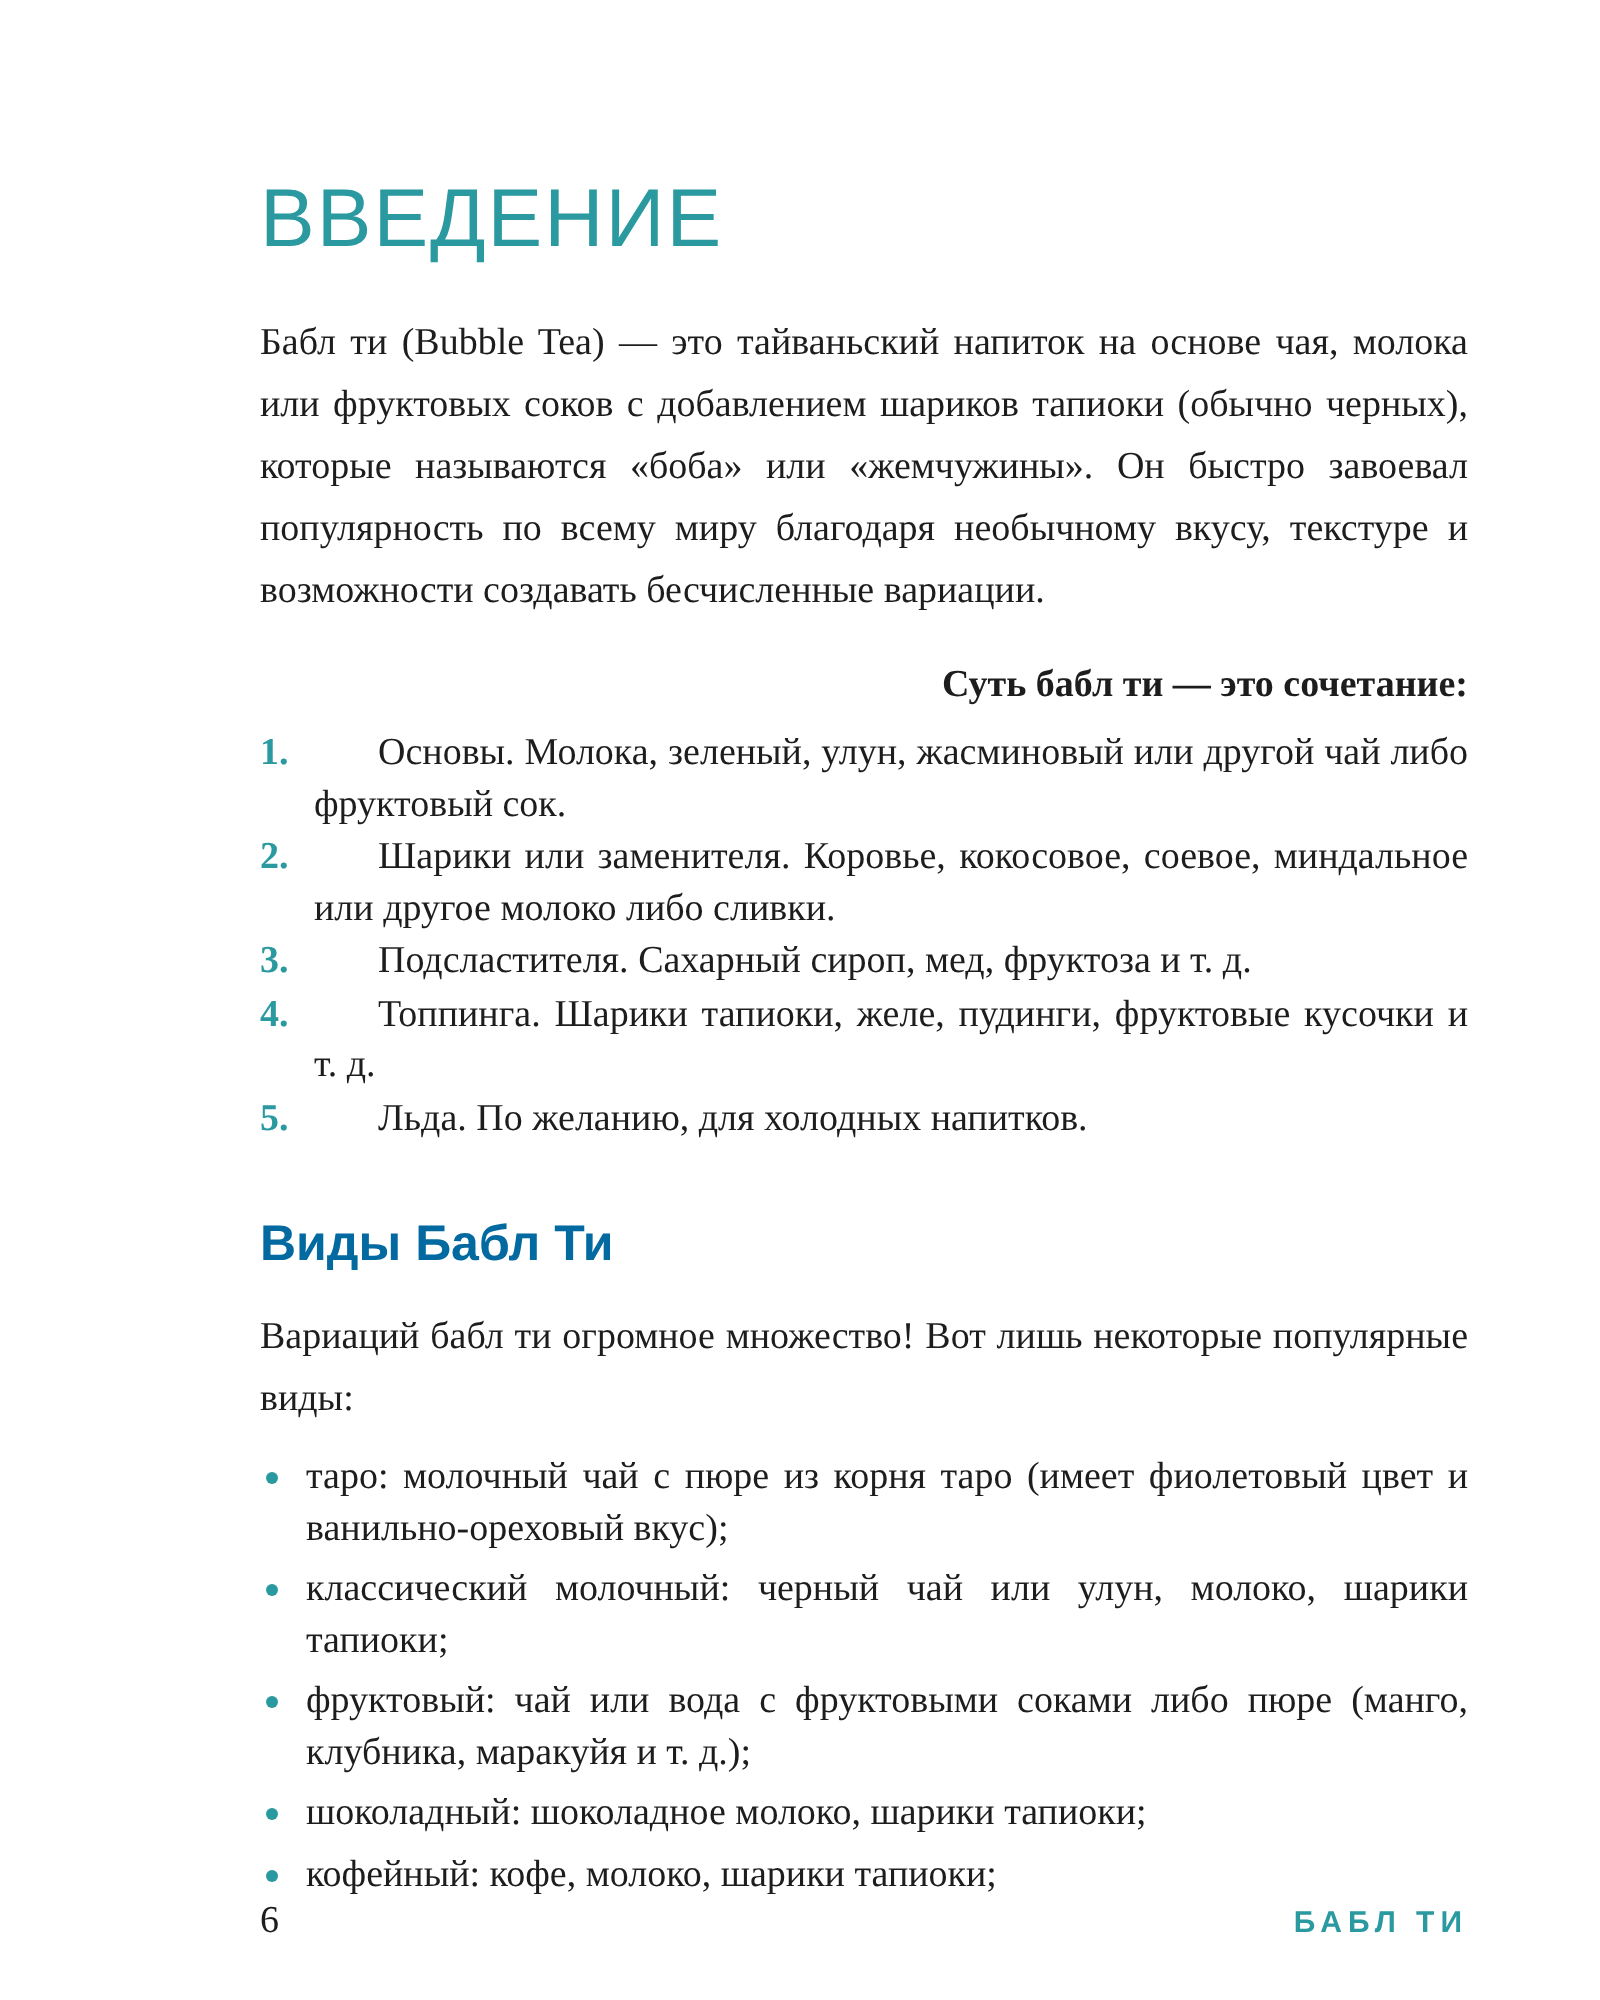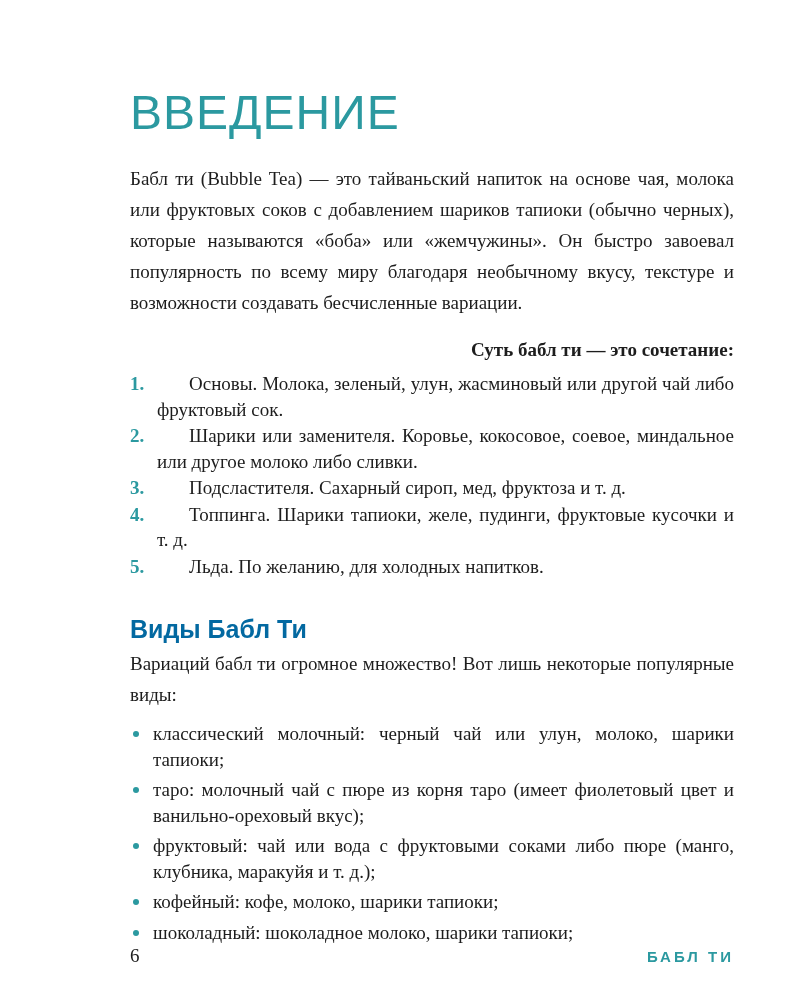--- a/index.html
+++ b/index.html
@@ -13,21 +13,21 @@
     padding: 88px 66px 0 130px;
     display: flex;
     flex-direction: column;
     font-family: "Liberation Serif", serif;
     font-size: 19px;
     color: #1d1d1d;
   }
   .chapter-title {
     font-family: "Liberation Sans", sans-serif;
     font-weight: 400;
-    font-size: 48px;
+    font-size: 41px;
     line-height: 1.05;
     letter-spacing: 1px;
     color: #2b99a0;
     margin: 0 0 25px 0;
   }
   .para {
     text-align: justify;
     line-height: 31px;
     margin: 0;
   }
@@ -51,21 +51,21 @@
   }
   .olist-body { flex: 1; text-align: justify; }
   .olist-term { font-weight: 400; margin-left: 32px; }
   .section-heading {
     font-family: "Liberation Sans", sans-serif;
     font-weight: 700;
     font-size: 25px;
     color: #0369a1;
     margin: 35px 0 0 0;
   }
-  .varieties-intro { margin-top: 4px; }
+  .varieties-intro { margin-top: 16px; }
   .blist { margin-top: 6px; }
   .blist-item {
     display: flex;
     line-height: 25.5px;
     padding-top: 5px;
   }
   .bullet-dot {
     flex: none;
     width: 6px;
     height: 6px;
@@ -130,42 +130,42 @@
     </div>
 
   <h2 class="section-heading">Виды Бабл Ти</h2>
 
   <p class="para varieties-intro">Вариаций бабл ти огромное множество! Вот лишь некоторые популярные виды:</p>
 
   <div class="blist">
 
       <div class="blist-item">
         <span class="bullet-dot"></span>
-        <span class="blist-body">классический молочный: черный чай или улун, молоко, шарики тапиоки;</span>
+        <span class="blist-body">таро: молочный чай с пюре из корня таро (имеет фиолетовый цвет и ванильно-ореховый вкус);</span>
       </div>
 
       <div class="blist-item">
         <span class="bullet-dot"></span>
-        <span class="blist-body">таро: молочный чай с пюре из корня таро (имеет фиолетовый цвет и ванильно-ореховый вкус);</span>
+        <span class="blist-body">классический молочный: черный чай или улун, молоко, шарики тапиоки;</span>
       </div>
 
 
       <div class="blist-item">
         <span class="bullet-dot"></span>
         <span class="blist-body">фруктовый: чай или вода с фруктовыми соками либо пюре (манго, клубника, маракуйя и т. д.);</span>
       </div>
 
       <div class="blist-item">
         <span class="bullet-dot"></span>
-        <span class="blist-body">кофейный: кофе, молоко, шарики тапиоки;</span>
+        <span class="blist-body">шоколадный: шоколадное молоко, шарики тапиоки;</span>
       </div>
 
       <div class="blist-item">
         <span class="bullet-dot"></span>
-        <span class="blist-body">шоколадный: шоколадное молоко, шарики тапиоки;</span>
+        <span class="blist-body">кофейный: кофе, молоко, шарики тапиоки;</span>
       </div>
     </div>
 
   <div class="footer">
     <span class="page-number">6</span>
     <span class="running-title">БАБЛ ТИ</span>
   </div>
 
 </div>
 

